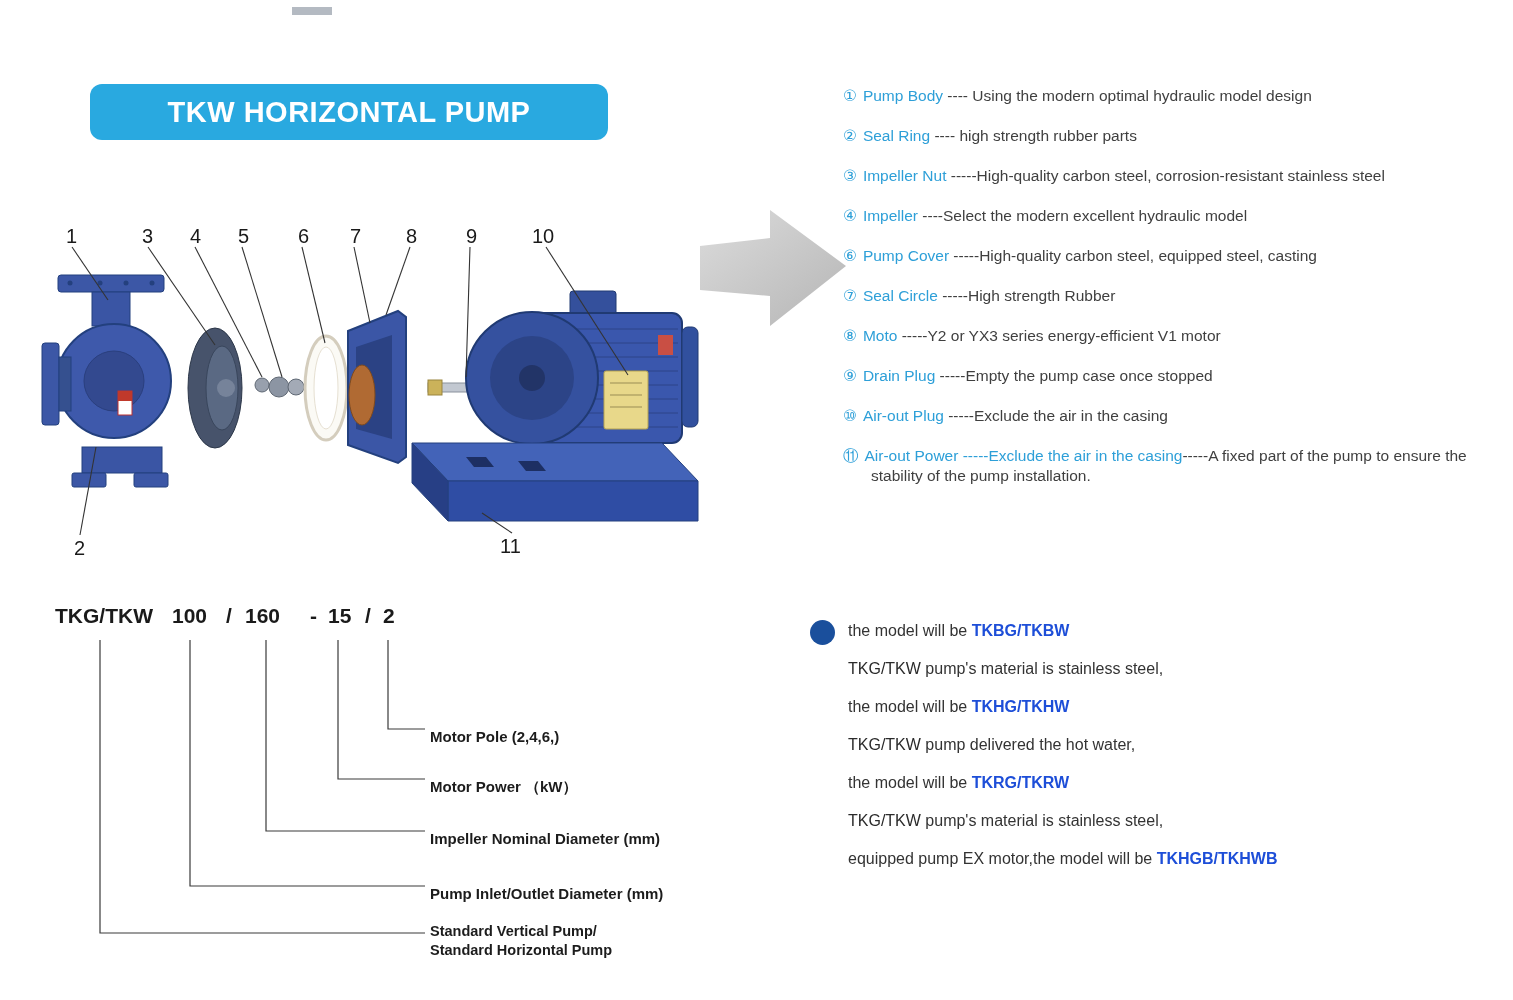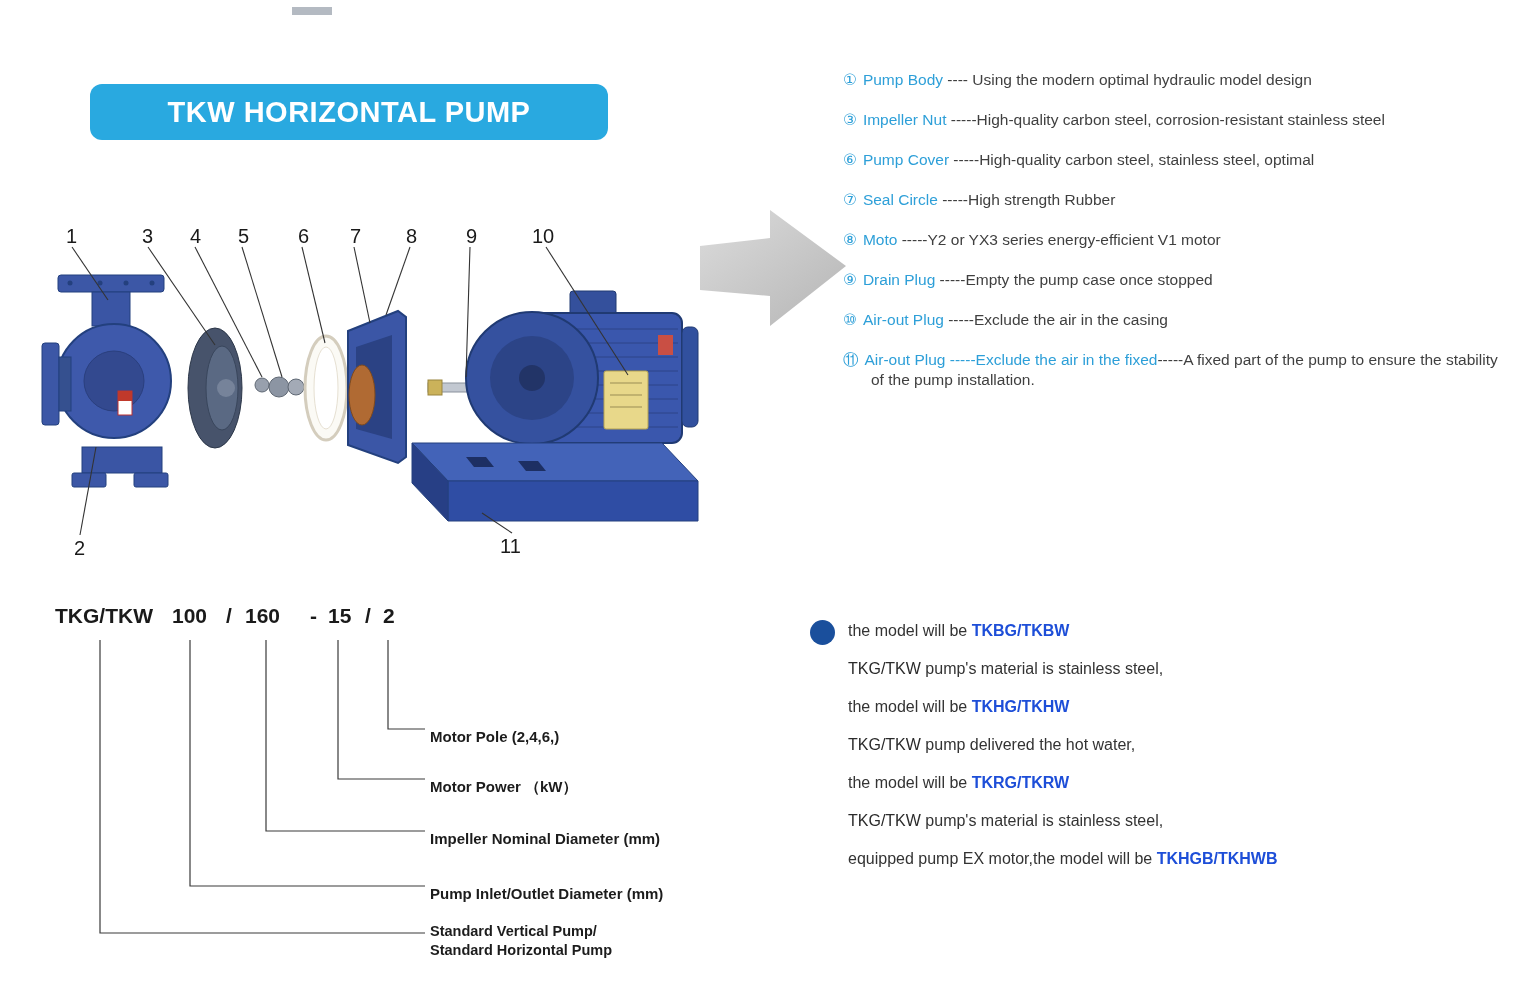--- a/index.html
+++ b/index.html
@@ -17,21 +17,21 @@
   .banner .title{color:#ffffff;font-size:29px;font-weight:700;letter-spacing:0.5px;}
   
   .diagram-svg{position:absolute;left:30px;top:195px;}
   .arrow-svg{position:absolute;left:698px;top:198px;}
   .callout{font-size:20px;fill:#1a1a1a;font-weight:500;}
   .leader{stroke:#333333;stroke-width:1.1;}
   
   .parts-list{position:absolute;left:843px;top:70px;width:655px;}
   .part-row{
     font-size:15.5px;line-height:20px;margin-bottom:20px;
-    padding-left:28px;text-indent:-28px;color:#3f3f3f;
+    padding-left:28px;text-indent:-28px;color:#3f3f3f;margin-top:16px;
   }
   .pnum{color:#2d9fd8;margin-right:6px;}
   .pname{color:#2d9fd8;}
   .pdesc{color:#3f3f3f;}
   
   .model-code{position:absolute;left:0;top:0;}
   .model-seg{position:absolute;top:604px;font-size:21px;font-weight:700;color:#1a1a1a;white-space:nowrap;}
   .seg0{left:55px;}  .seg1{left:172px;} .seg2{left:226px;} .seg3{left:245px;text-align:center;}
   .seg4{left:310px;} .seg5{left:328px;} .seg6{left:365px;} .seg7{left:383px;}
   .nomenclature-lines{position:absolute;left:0;top:0;pointer-events:none;}
@@ -169,27 +169,29 @@
       <linearGradient id="ag" x1="0" y1="0" x2="1" y2="1">
         <stop offset="0" stop-color="#dcdcdc"></stop>
         <stop offset="1" stop-color="#b5b5b5"></stop>
       </linearGradient>
     </defs>
     <polygon points="2,48 72,40 72,12 148,68 72,128 72,98 2,92" fill="url(#ag)"></polygon>
   </svg>
 
   <div class="parts-list">
     <div class="part-row"><span class="pnum">①</span><span class="pname">Pump Body</span><span class="pdesc"> ---- Using the modern optimal hydraulic model design</span></div>
+    <div class="part-row"><span class="pnum">②</span><span class="pname">Seal Ring</span><span class="pdesc"> ---- high strength rubber parts</span></div>
     <div class="part-row"><span class="pnum">③</span><span class="pname">Impeller Nut</span><span class="pdesc"> -----High-quality carbon steel, corrosion-resistant stainless steel</span></div>
-    <div class="part-row"><span class="pnum">⑥</span><span class="pname">Pump Cover</span><span class="pdesc"> -----High-quality carbon steel, stainless steel, optimal</span></div>
+    <div class="part-row"><span class="pnum">④</span><span class="pname">Impeller</span><span class="pdesc"> ----Select the modern excellent hydraulic model</span></div>
+    <div class="part-row"><span class="pnum">⑥</span><span class="pname">Pump Cover</span><span class="pdesc"> -----High-quality carbon steel, equipped steel, casting</span></div>
     <div class="part-row"><span class="pnum">⑦</span><span class="pname">Seal Circle</span><span class="pdesc"> -----High strength Rubber</span></div>
     <div class="part-row"><span class="pnum">⑧</span><span class="pname">Moto</span><span class="pdesc"> -----Y2 or YX3 series energy-efficient V1 motor</span></div>
     <div class="part-row"><span class="pnum">⑨</span><span class="pname">Drain Plug</span><span class="pdesc"> -----Empty the pump case once stopped</span></div>
     <div class="part-row"><span class="pnum">⑩</span><span class="pname">Air-out Plug</span><span class="pdesc"> -----Exclude the air in the casing</span></div>
-    <div class="part-row"><span class="pnum">⑪</span><span class="pname">Air-out Plug -----Exclude the air in the fixed</span><span class="pdesc">-----A fixed part of the pump to ensure the stability of the pump installation.</span></div>
+    <div class="part-row"><span class="pnum">⑪</span><span class="pname">Air-out Power -----Exclude the air in the casing</span><span class="pdesc">-----A fixed part of the pump to ensure the stability of the pump installation.</span></div>
   </div>
 
   <div class="model-code">
     <span class="model-seg seg0">TKG/TKW</span>
     <span class="model-seg seg1">100</span>
     <span class="model-seg seg2">/</span>
     <span class="model-seg seg3">160</span>
     <span class="model-seg seg4">-</span>
     <span class="model-seg seg5">15</span>
     <span class="model-seg seg6">/</span>

